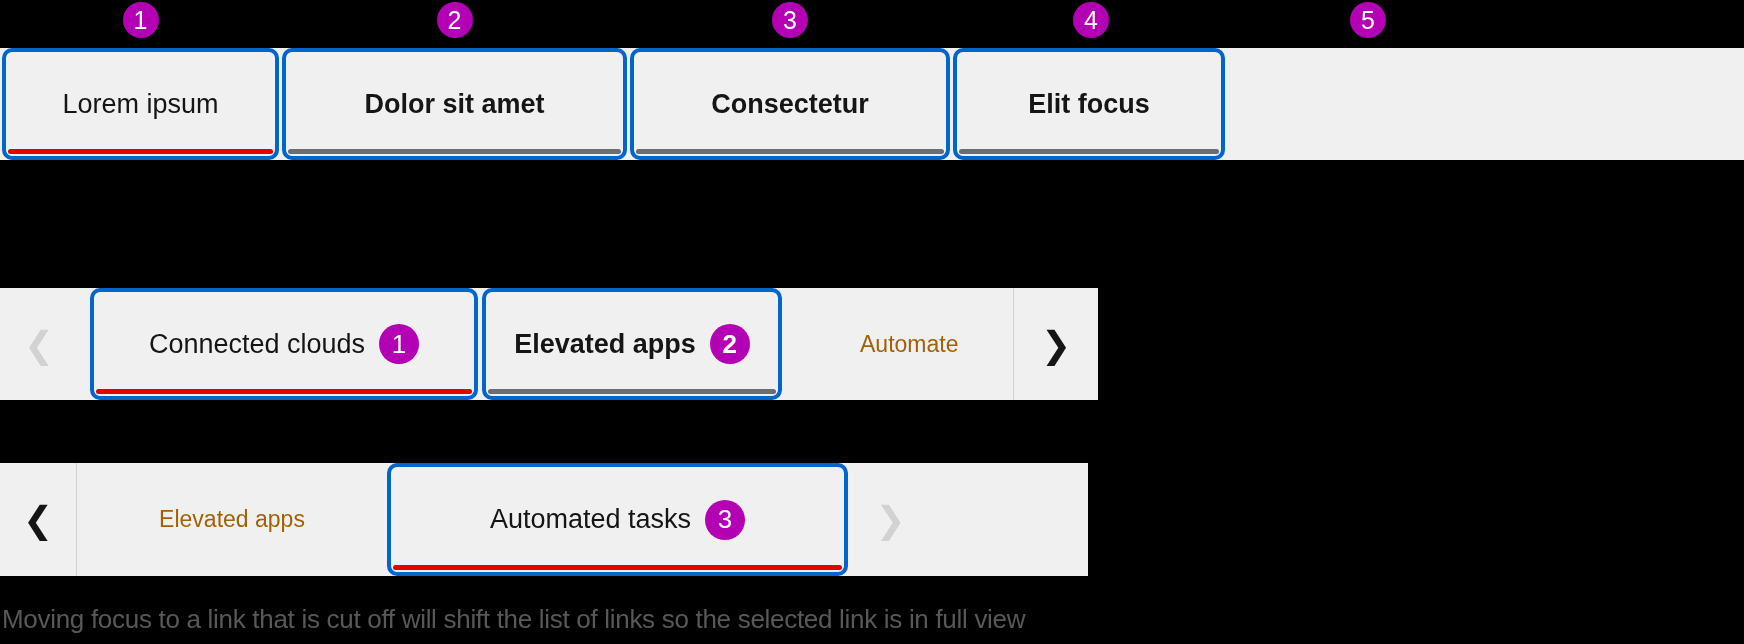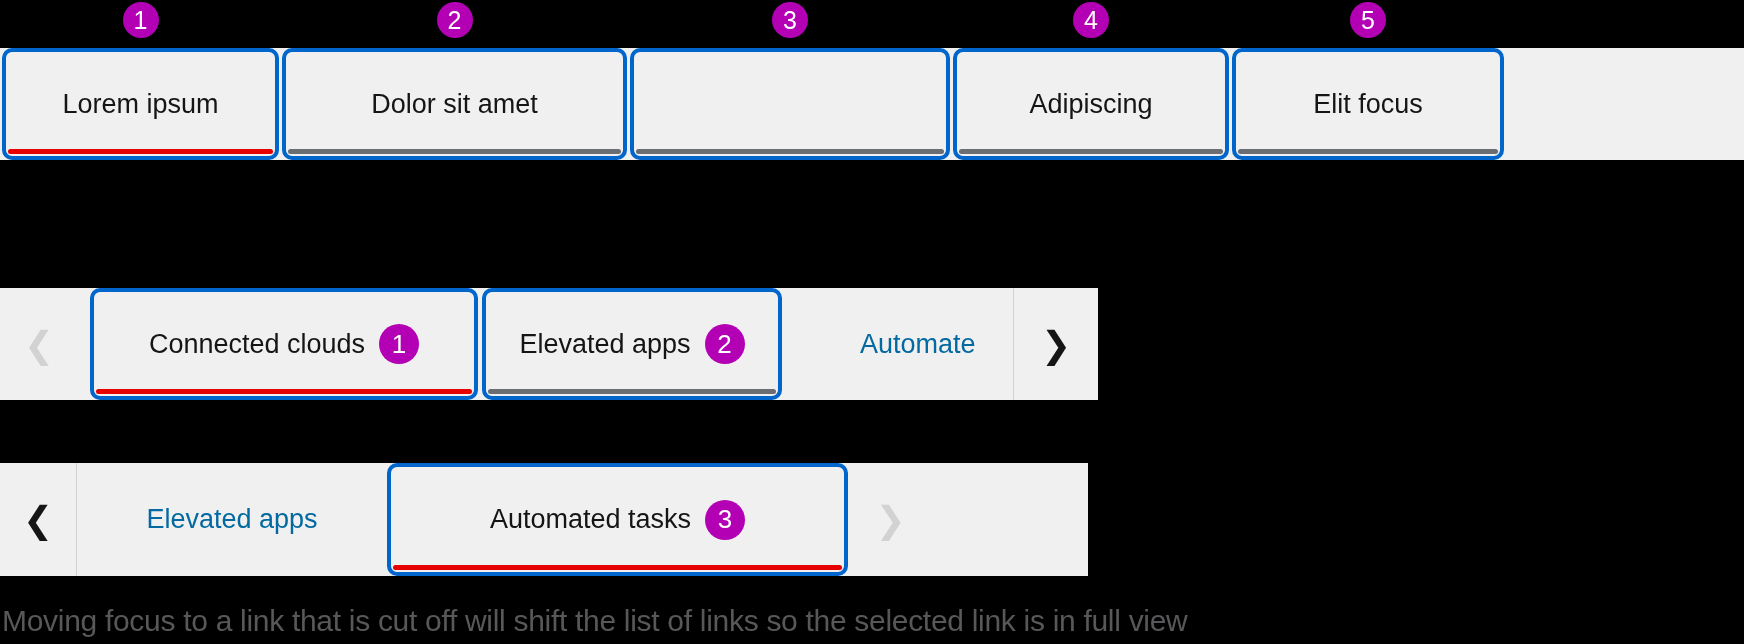--- a/index.html
+++ b/index.html
@@ -13,44 +13,44 @@
   .w1{width:277px}.w2{width:345px}.w3{width:320px}.w4{width:276px}.w5{width:272px}
   .annot-badge { width:36px; height:36px; border-radius:50%; background:#b400b4; color:#fff;
     font-size:25px; line-height:1; display:flex; align-items:center; justify-content:center; }
 
   
   .tabbar { position:absolute; top:48px; left:0; width:1744px; height:112px;
     background:#f0f0f0; display:flex; padding-left:2px; }
   .tab { position:relative; height:100%; border:4px solid #0066cc; border-radius:10px;
     background:#f0f0f0; display:flex; align-items:center; justify-content:center; gap:14px;
     color:#151515; font-size:27px; cursor:pointer; flex:none;text-align:center; }
-  .tab + .tab { margin-left:3px; }
+  .tab + .tab { margin-left:3px;font-weight:bold; }
   .underline { position:absolute; left:2px; right:2px; bottom:2px; height:5px; border-radius:3px; }
   .underline.red { background:#e60000; }
   .underline.gray { background:#6a6e73; }
 
   
   .scrollrow { position:absolute; left:0; width:1088px; background:#f0f0f0;
     display:flex; align-items:stretch; }
   .row2 { top:288px; height:112px; }
   .row3 { top:463px; height:113px; }
   .scroll-btn { display:flex; align-items:center; justify-content:center;
     background:#f0f0f0; border:none; font-size:36px; font-weight:bold; flex:none;
     font-family:"DejaVu Sans", sans-serif; }
   .scroll-btn.enabled { color:#151515; cursor:pointer; }
   .scroll-btn.disabled { color:#d2d2d2; }
   .divider-left { border-left:1px solid #d2d2d2; }
   .divider-right { border-right:1px solid #d2d2d2; }
-  .cut-tab { display:flex; align-items:center; color:#0369a1; font-size:27px;
+  .cut-tab { display:flex; align-items:center; color:#a16207; font-size:23px;
     overflow:hidden; white-space:nowrap; flex:none; cursor:pointer; }
   .cut-tab.centered { justify-content:center; }
   .inline-badge { width:40px; height:40px; border-radius:50%; background:#b400b4; color:#fff;
     font-size:26px; display:flex; align-items:center; justify-content:center; flex:none; }
 
-  .caption { position:absolute; top:604px; left:2px; color:#58585a; font-size:30px;
+  .caption { position:absolute; top:604px; left:2px; color:#58585a; font-size:26px;
     letter-spacing:-0.3px; white-space:nowrap; }
 </style>
 </head>
 <body>
 
 <div class="canvas">
 
   <div class="badges-row">
     <div class="badge-cell w1">
         <span class="annot-badge">1</span>
@@ -72,24 +72,21 @@
   <div class="tabbar">
     <div class="tab w1">
       <span>Lorem ipsum</span>
       <span class="underline red"></span>
     </div>
     <div class="tab w2">
       <span>Dolor sit amet</span>
       <span class="underline gray"></span>
     </div>
     <div class="tab w3">
-      <span class="underline gray"></span>
-    </div>
-    <div class="tab w4">
-      <span>Adipiscing</span>
+      <span>Consectetur</span>
       <span class="underline gray"></span>
     </div>
     <div class="tab w5">
       <span>Elit focus</span>
       <span class="underline gray"></span>
     </div>
   </div>
 
   <div class="scrollrow row2">
     <button class="scroll-btn disabled" style="width:78px">

